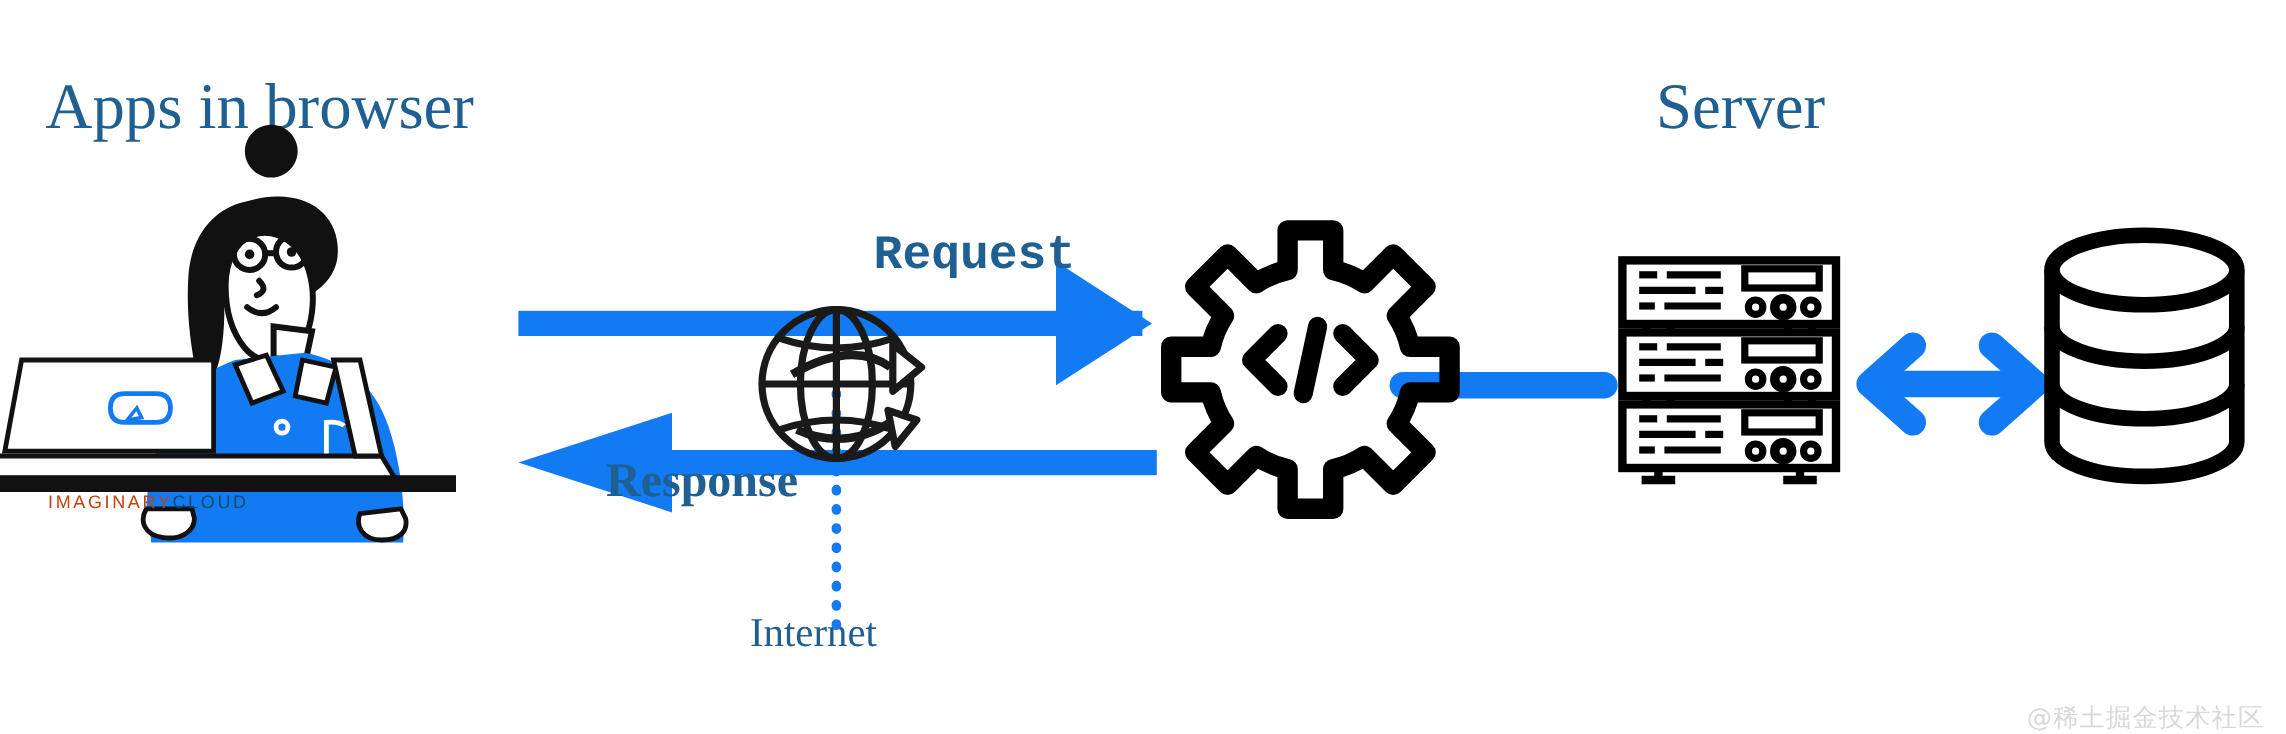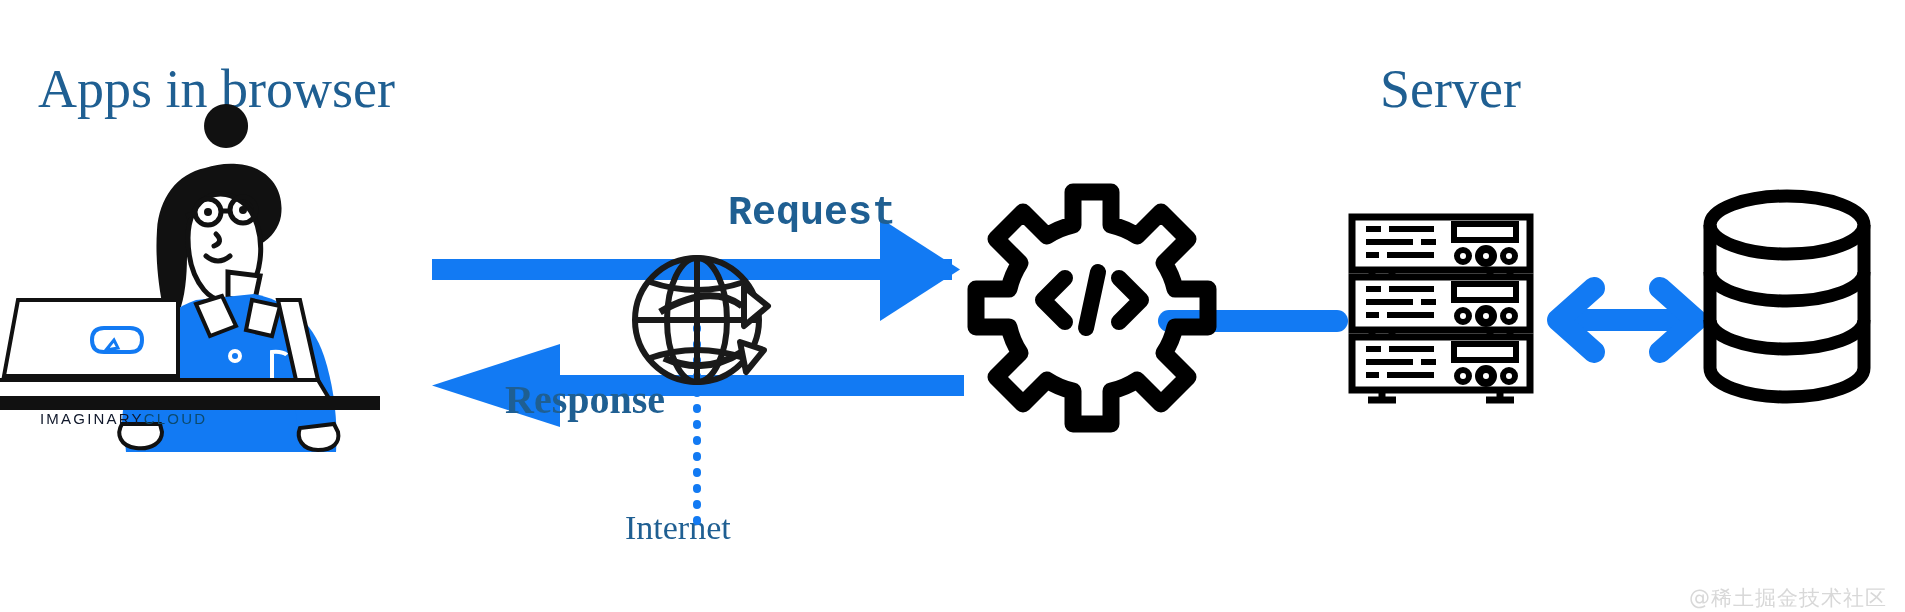--- a/index.html
+++ b/index.html
@@ -67,21 +67,21 @@
   #logo-text {
     position: absolute;
     left: 40px;
     top: 410px;
     font-size: 15px;
     letter-spacing: 2.2px;
     font-family: "Liberation Sans", sans-serif;
     z-index: 8;
     white-space: nowrap;
   }
-  #logo-text .dark { color: #0f172a; }
+  #logo-text .dark { color: #c2410c; }
   #logo-text .light { color: #0c4a6e; text-align: center; }
 </style>
 </head>
 <body>
 
 <div id="canvas">
 
   <div class="lbl" id="label-apps">Apps in browser</div>
   <div class="lbl" id="label-server">Server</div>
   <div class="lbl" id="label-internet">Internet</div>

